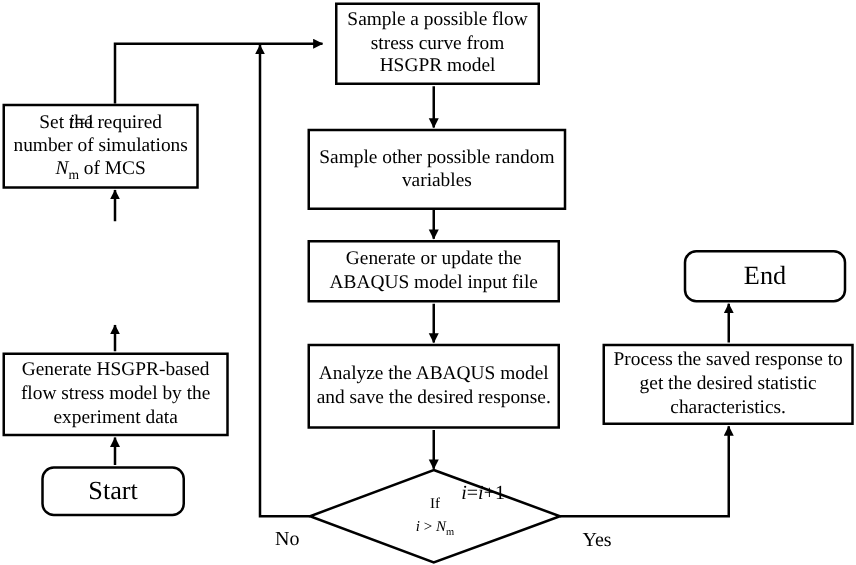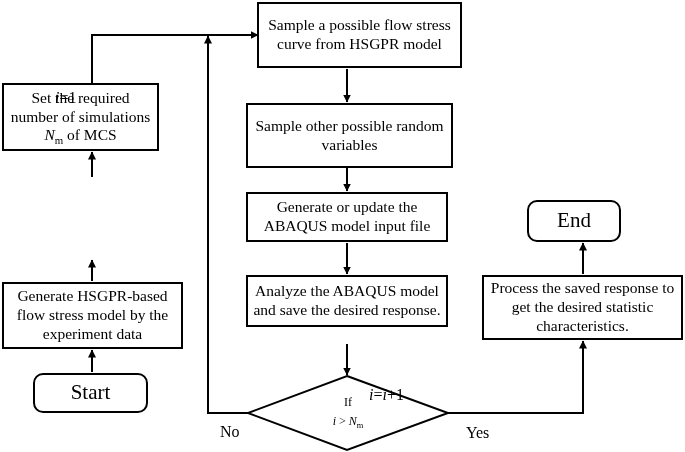--- a/index.html
+++ b/index.html
@@ -94,42 +94,42 @@
 
 
   <div class="node" style="left:2px; top:282px; width:181px; height:67px;">
     <div>Generate HSGPR-based flow stress model by the experiment data</div>
   </div>
 
   <div class="node terminal" style="left:33px; top:373px; width:115px; height:40px;">
     <div>Start</div>
   </div>
 
-  <div class="node" style="left:257px; top:2px; width:205px; height:66px;">
+  <div class="node" style="left:268px; top:2px; width:164px; height:66px;">
     <div>Sample a possible flow stress curve from HSGPR model</div>
   </div>
 
   <div class="node" style="left:246px; top:103px; width:207px; height:65px;">
     <div>Sample other possible random variables</div>
   </div>
 
   <div class="node" style="left:246px; top:192px; width:202px; height:50px;">
     <div>Generate or update the ABAQUS model input file</div>
   </div>
 
-  <div class="node" style="left:246px; top:275px; width:202px; height:52px;">
+  <div class="node" style="left:246px; top:275px; width:202px; height:68px;">
     <div>Analyze the ABAQUS model and save the desired response.</div>
   </div>
 
   <div class="decision-text" style="left:278px; top:393px; width:140px;">
     <div>If</div>
     <div><i>i</i><span> &gt; </span><i>N</i><sub>m</sub></div>
   </div>
 
-  <div class="node terminal" style="left:527px; top:200px; width:94px; height:42px;">
+  <div class="node terminal" style="left:547px; top:200px; width:130px; height:42px;">
     <div>End</div>
   </div>
 
   <div class="node" style="left:482px; top:275px; width:201px; height:65px;">
     <div>Process the saved response to get the desired statistic characteristics.</div>
   </div>
 
   <div class="lbl" style="left:55px; top:49px;"><i>i</i><span>=1</span></div>
 
   <div class="lbl" style="left:369px; top:346px;"><i>i</i><span>=</span><i>i</i><span>+1</span></div>

